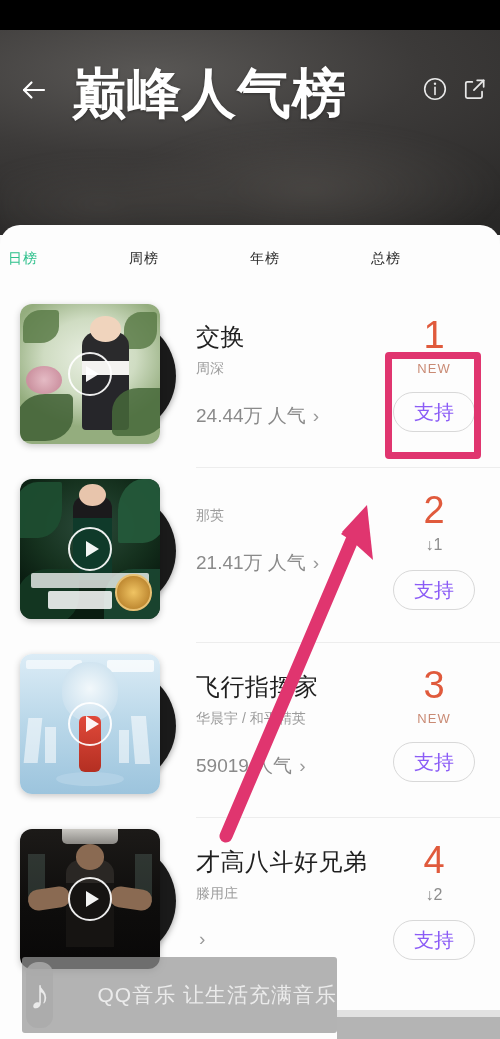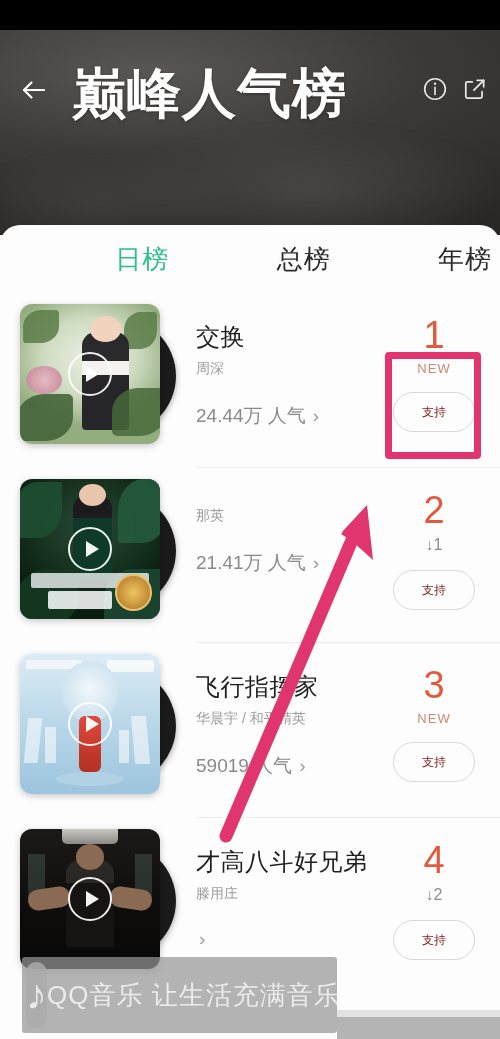--- a/index.html
+++ b/index.html
@@ -46,21 +46,21 @@
   
   .sheet {
     position:absolute; left:0; top:225px; width:500px; height:814px;
     background:#fdfdfd; border-radius:20px 20px 0 0; overflow:hidden;
   }
   .tabs {
     position:relative; display:flex; height:68px; align-items:center;
     padding:0 8px;
   }
   .tab {
-    flex:1; text-align:right; font-size:26px; color:#2b2b2b; letter-spacing:1px;
+    flex:1; text-align:left; font-size:14px; color:#2b2b2b; letter-spacing:1px;
   }
   .tab.active { color:#2ec08c; }
 
   
   .list { position:relative; }
   .row {
     position:relative; display:flex; align-items:flex-start;
     height:175px; padding:8px 14px 0 18px;justify-content:center;
   }
   .row .divider {
@@ -164,22 +164,22 @@
   
   .rank-col {
     flex:0 0 104px; width:104px; padding-top:14px;
     display:flex; flex-direction:column; align-items:center;
   }
   .rank-num { font-size:38px; color:#e05a3c; line-height:40px; font-weight:400; }
   .rank-tag { font-size:13px; color:#c98a74; letter-spacing:1px; margin-top:6px; }
   .rank-chg { font-size:16px; color:#8d8d8d; margin-top:6px; }
   .support-btn {
     margin-top:16px; width:82px; height:40px; border-radius:21px;
-    border:1px solid #d8d8d8; background:#fdfdfd; color:#7f1d1d;
-    font-size:12px; display:flex; align-items:center; justify-content:center;
+    border:1px solid #d8d8d8; background:#fdfdfd; color:#8b5cf6;
+    font-size:20px; display:flex; align-items:center; justify-content:center;
     font-family:"Liberation Sans","DejaVu Sans",sans-serif;
   }
 
   
   .annot-rect {
     position:absolute; left:385px; top:352px; width:96px; height:107px;
     border:7px solid #e0356f; border-radius:4px; pointer-events:none;
   }
   .annot-arrow { position:absolute; left:0; top:0; width:500px; height:1039px; pointer-events:none; }
 
@@ -187,21 +187,21 @@
   .watermark {
     position:absolute; left:22px; bottom:6px; width:315px; height:76px;
     background:rgba(150,150,150,0.72); display:flex; align-items:center;
     border-radius:3px;
   }
   .wm-badge {
     width:66px; height:66px; margin-left:4px; border-radius:12px;
     background:rgba(170,170,170,0.85); display:flex; align-items:center; justify-content:center;
   }
   .wm-note { font-size:42px; color:rgba(245,245,245,0.85); line-height:42px; }
-  .wm-text { font-size:26px; color:rgba(242,242,242,0.88); letter-spacing:1px; white-space:nowrap; }
+  .wm-text { margin-left:44px; font-size:21px; color:rgba(242,242,242,0.88); letter-spacing:1px; white-space:nowrap; }
 
   .bottom-bar { position:absolute; left:337px; bottom:0; width:163px; height:22px; background:#b4b4b4; }
   .bottom-bar2 { position:absolute; left:337px; bottom:22px; width:163px; height:7px; background:#e2e2e2; }
 </style>
 </head>
 <body>
 
 <div id="app">
 
   <div class="status-strip"></div>
@@ -231,22 +231,23 @@
           <path d="M18.5 14.5V19a1.5 1.5 0 0 1-1.5 1.5H5A1.5 1.5 0 0 1 3.5 19V7A1.5 1.5 0 0 1 5 5.5h4.5"></path>
         </svg>
       </span>
     </div>
   </div>
 
   <div class="sheet">
 
     <div class="tabs">
       <div class="tab active">日榜</div>
+      <div class="tab">周榜</div>
+      <div class="tab">年榜</div>
       <div class="tab">总榜</div>
-      <div class="tab">年榜</div>
     </div>
 
     <div class="list">
 
       <div class="row">
         <div class="art-wrap">
           <div class="disc"></div>
           <div class="art art-1">
             <div class="inner">
               <div class="leaf l1"></div>

